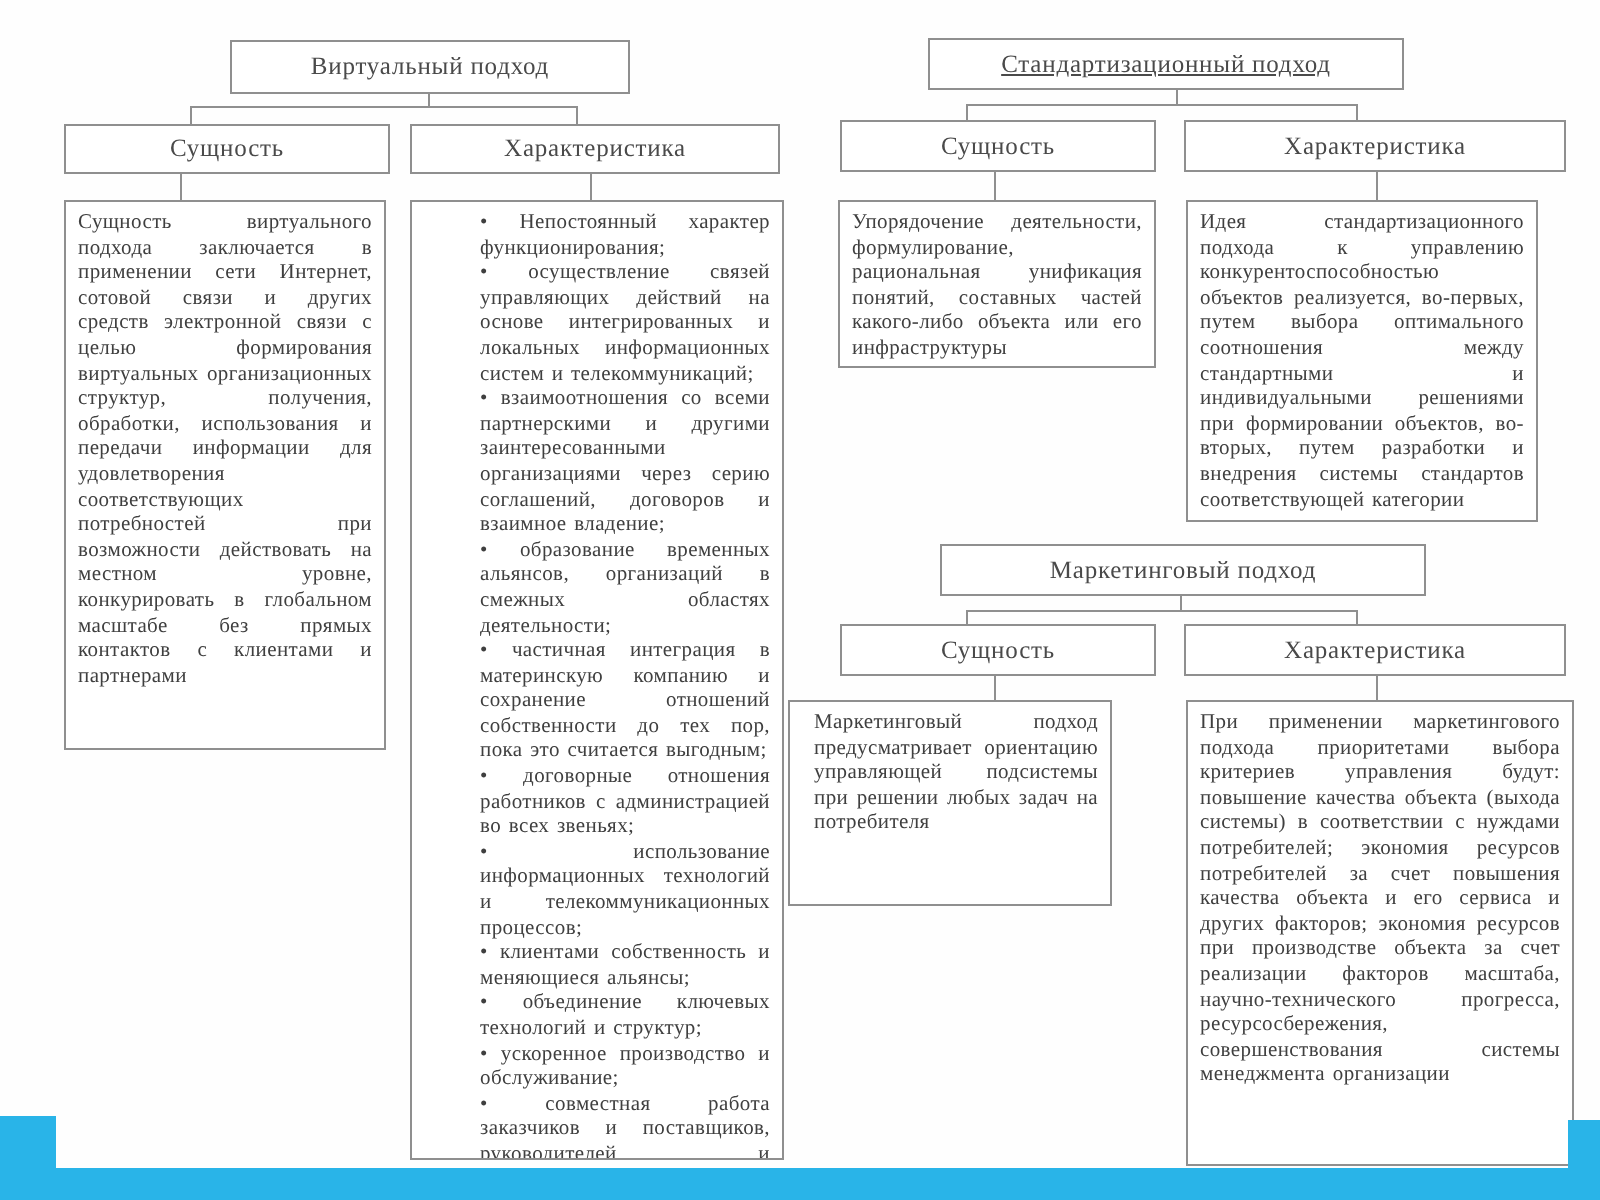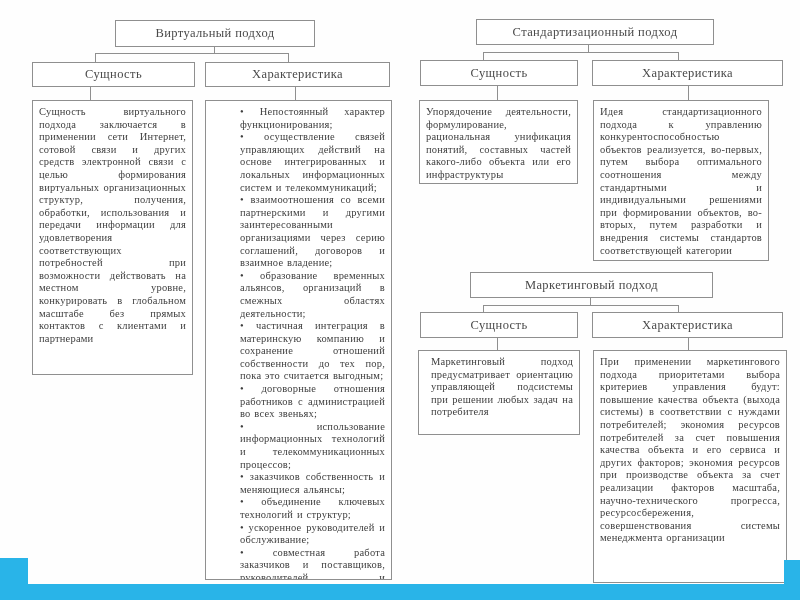--- a/index.html
+++ b/index.html
@@ -54,27 +54,27 @@
   <div class="box content" style="left:32px; top:100px; width:161px; height:275px;">Сущность виртуального подхода заключается в применении сети Интернет, сотовой связи и других средств электронной связи с целью формирования виртуальных организационных структур, получения, обработки, использования и передачи информации для удовлетворения соответствующих потребностей при возможности действовать на местном уровне, конкурировать в глобальном масштабе без прямых контактов с клиентами и партнерами</div>
 
   <div class="box content" style="left:205px; top:100px; width:187px; height:480px;padding-left:34px;">
       <div class="bullet-item">Непостоянный характер функционирования;</div>
       <div class="bullet-item">осуществление связей управляющих действий на основе интегрированных и локальных информационных систем и телекоммуникаций;</div>
       <div class="bullet-item">взаимоотношения со всеми партнерскими и другими заинтересованными организациями через серию соглашений, договоров и взаимное владение;</div>
       <div class="bullet-item">образование временных альянсов, организаций в смежных областях деятельности;</div>
       <div class="bullet-item">частичная интеграция в материнскую компанию и сохранение отношений собственности до тех пор, пока это считается выгодным;</div>
       <div class="bullet-item">договорные отношения работников с администрацией во всех звеньях;</div>
       <div class="bullet-item">использование информационных технологий и телекоммуникационных процессов;</div>
-      <div class="bullet-item">заказчиков собственность и меняющиеся альянсы;</div>
+      <div class="bullet-item">клиентами собственность и меняющиеся альянсы;</div>
       <div class="bullet-item">объединение ключевых технологий и структур;</div>
-      <div class="bullet-item">ускоренное руководителей и обслуживание;</div>
+      <div class="bullet-item">ускоренное производство и обслуживание;</div>
       <div class="bullet-item">совместная работа заказчиков и поставщиков, руководителей и исполнителей, государственных органов</div>
     </div>
 
-  <div class="box hdr" style="left:476px; top:19px; width:238px; height:26px;">Стандартизационный подход</div>
+  <div class="box hdr" style="left:464px; top:19px; width:238px; height:26px;text-decoration:underline;">Стандартизационный подход</div>
 
   <div class="vline" style="left:588px; top:45px; height:7px;"></div>
   <div class="hline" style="left:483px; top:52px; width:195px;"></div>
   <div class="vline" style="left:483px; top:52px; height:8px;"></div>
   <div class="vline" style="left:678px; top:52px; height:8px;"></div>
 
   <div class="box hdr" style="left:420px; top:60px; width:158px; height:26px;">Сущность</div>
   <div class="box hdr" style="left:592px; top:60px; width:191px; height:26px;">Характеристика</div>
 
   <div class="vline" style="left:497px; top:86px; height:14px;"></div>
@@ -89,20 +89,20 @@
   <div class="hline" style="left:483px; top:305px; width:195px;"></div>
   <div class="vline" style="left:483px; top:305px; height:7px;"></div>
   <div class="vline" style="left:678px; top:305px; height:7px;"></div>
 
   <div class="box hdr" style="left:420px; top:312px; width:158px; height:26px;">Сущность</div>
   <div class="box hdr" style="left:592px; top:312px; width:191px; height:26px;">Характеристика</div>
 
   <div class="vline" style="left:497px; top:338px; height:12px;"></div>
   <div class="vline" style="left:688px; top:338px; height:12px;"></div>
 
-  <div class="box content" style="left:418px; top:350px; width:162px; height:85px;padding-left:12px;">Маркетинговый подход предусматривает ориентацию управляющей подсистемы при решении любых задач на потребителя</div>
+  <div class="box content" style="left:394px; top:350px; width:162px; height:103px;padding-left:12px;">Маркетинговый подход предусматривает ориентацию управляющей подсистемы при решении любых задач на потребителя</div>
   <div class="box content" style="left:593px; top:350px; width:194px; height:233px;">При применении маркетингового подхода приоритетами выбора критериев управления будут: повышение качества объекта (выхода системы) в соответствии с нуждами потребителей; экономия ресурсов потребителей за счет повышения качества объекта и его сервиса и других факторов; экономия ресурсов при производстве объекта за счет реализации факторов масштаба, научно-технического прогресса, ресурсосбережения, совершенствования системы менеджмента организации</div>
 
   <div class="accent-block" style="left: 0px; top: 558px; width: 28px; height: 42px; z-index: 0; background: rgb(41, 180, 232);"></div>
   <div class="accent-block" style="left: 0px; top: 584px; width: 800px; height: 16px; z-index: 0; background: rgb(41, 180, 232);"></div>
   <div class="accent-block" style="left: 784px; top: 560px; width: 16px; height: 40px; z-index: 0; background: rgb(41, 180, 232);"></div>
 
 </div>
 
 </body></html>

